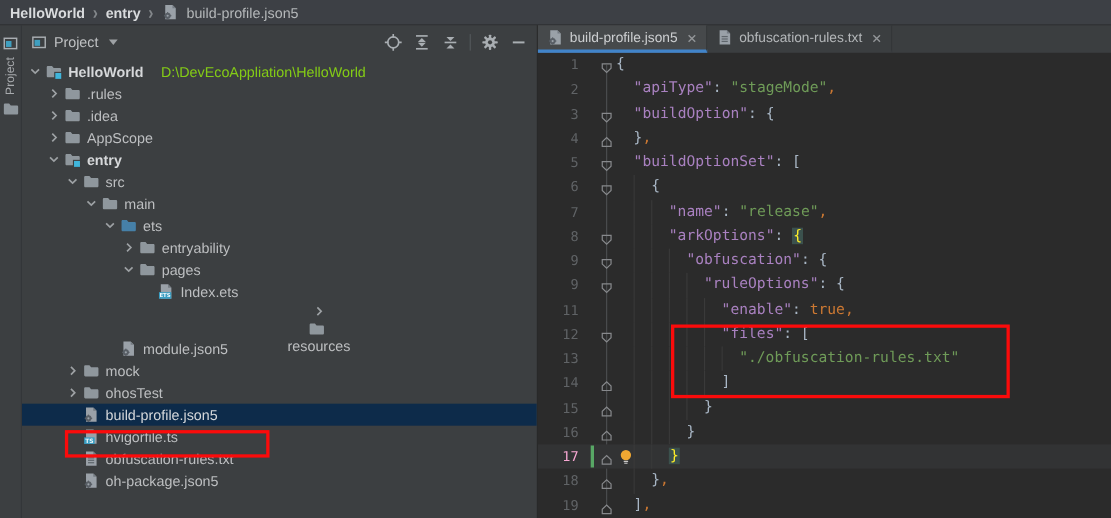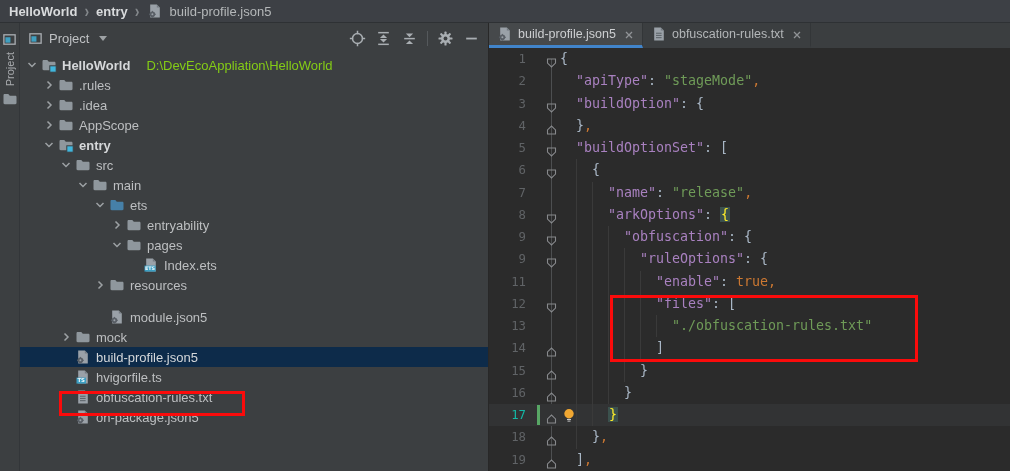--- a/index.html
+++ b/index.html
@@ -50,21 +50,21 @@
   .tab.active{background:#46494b;border-bottom-color:#4184ca;color:#cdcfd1;}
   .tab .close{width:10px;height:10px;margin-left:3px;cursor:pointer;opacity:.85;}
 
   #code{position:absolute;left:0;top:25px;right:0;bottom:0;}
   .conn{position:absolute;left:62px;top:11px;width:1px;height:401px;background:#4d4f51;}
   .cline{position:relative;height:22.26px;line-height:22.26px;
          font-family:"DejaVu Sans Mono",monospace;font-size:13.3px;white-space:pre;}
   .cline.cur{background:#323334;}
   .lnum{position:absolute;left:0;top:0;width:37px;text-align:right;color:#606366;
         font-size:12.3px;font-family:"DejaVu Sans Mono",monospace;}
-  .cline.cur .lnum{color:#14b8a6;}
+  .cline.cur .lnum{color:#f9a8d4;}
   .gbar{position:absolute;left:48px;top:1px;width:3px;height:20px;background:#58a765;}
   .fold{position:absolute;left:57px;top:50%;transform:translateY(-50%);width:11px;height:11px;cursor:pointer;}
   .guide{position:absolute;top:0;bottom:0;width:1px;background:#3a3a3a;}
   .codepart{position:absolute;left:71px;top:0;right:0;height:100%;cursor:text;}
   .tk-k{color:#a981c0;}
   .tk-p{color:#a9b7c6;}
   .tk-s{color:#6f9b58;}
   .tk-c{color:#cc7832;}
   .tk-h{color:#ffef28;background:#3b514d;padding:0 1px;}
   .bulb{position:absolute;left:73px;top:4px;width:14px;height:15px;cursor:pointer;}
@@ -304,21 +304,21 @@
           <span class="icon ticon">
             <svg width="16" height="16" viewBox="0 0 16 16">
               <path d="M3.2 1.5H9.8L12.8 4.5V14.5H3.2Z" fill="#9aa1a8"></path>
               <path d="M9.8 1.5L12.8 4.5H9.8Z" fill="#747b82"></path>
               <rect x="1.5" y="8.6" width="11.2" height="6" fill="#3b9ec2"></rect>
               <text x="7" y="13.3" font-size="4.9" font-weight="bold" fill="#eef7fb" text-anchor="middle" font-family="DejaVu Sans,sans-serif">ETS</text>
             </svg>
           </span>
           <span class="tlabel">Index.ets</span>
         </div>
-        <div class="trow" style="padding-left: 72px;">
+        <div class="trow" style="padding-left: 72px; flex-direction: column;">
           <span class="slot">
             <svg width="16" height="16" viewBox="0 0 16 16">
               <path d="M6.5 4.5L10 8L6.5 11.5" stroke="#9da1a4" stroke-width="1.5" fill="none"></path>
             </svg>
           </span>
           <span class="icon ticon">
             <svg width="16" height="16" viewBox="0 0 16 16">
               <path d="M1.5 4.2C1.5 3.5 2 3 2.7 3H6.3L7.8 4.8H13.3C14 4.8 14.5 5.3 14.5 6V12C14.5 12.7 14 13.2 13.3 13.2H2.7C2 13.2 1.5 12.7 1.5 12Z" fill="#8f979d"></path>
             </svg>
           </span>
@@ -343,20 +343,33 @@
             <svg width="16" height="16" viewBox="0 0 16 16">
               <path d="M6.5 4.5L10 8L6.5 11.5" stroke="#9da1a4" stroke-width="1.5" fill="none"></path>
             </svg>
           </span>
           <span class="icon ticon">
             <svg width="16" height="16" viewBox="0 0 16 16">
               <path d="M1.5 4.2C1.5 3.5 2 3 2.7 3H6.3L7.8 4.8H13.3C14 4.8 14.5 5.3 14.5 6V12C14.5 12.7 14 13.2 13.3 13.2H2.7C2 13.2 1.5 12.7 1.5 12Z" fill="#8f979d"></path>
             </svg>
           </span>
           <span class="tlabel">mock</span>
+        </div>
+        <div class="trow" style="padding-left: 38px;">
+          <span class="slot">
+            <svg width="16" height="16" viewBox="0 0 16 16">
+              <path d="M6.5 4.5L10 8L6.5 11.5" stroke="#9da1a4" stroke-width="1.5" fill="none"></path>
+            </svg>
+          </span>
+          <span class="icon ticon">
+            <svg width="16" height="16" viewBox="0 0 16 16">
+              <path d="M1.5 4.2C1.5 3.5 2 3 2.7 3H6.3L7.8 4.8H13.3C14 4.8 14.5 5.3 14.5 6V12C14.5 12.7 14 13.2 13.3 13.2H2.7C2 13.2 1.5 12.7 1.5 12Z" fill="#8f979d"></path>
+            </svg>
+          </span>
+          <span class="tlabel">ohosTest</span>
         </div>
         <div class="trow sel" style="padding-left: 38px;">
           <span class="slot"></span>
           <span class="icon ticon">
             <svg width="16" height="16" viewBox="0 0 16 16">
               <path d="M3.2 1.5H9.8L12.8 4.5V14.5H3.2Z" fill="#9aa1a8"></path>
               <path d="M9.8 1.5L12.8 4.5H9.8Z" fill="#747b82"></path>
               <circle cx="5.4" cy="11.3" r="2.8" fill="#595f66"></circle>
               <rect x="4.9" y="7.9" width="1" height="6.8" fill="#595f66"></rect>
               <rect x="2" y="10.8" width="6.8" height="1" fill="#595f66"></rect>

